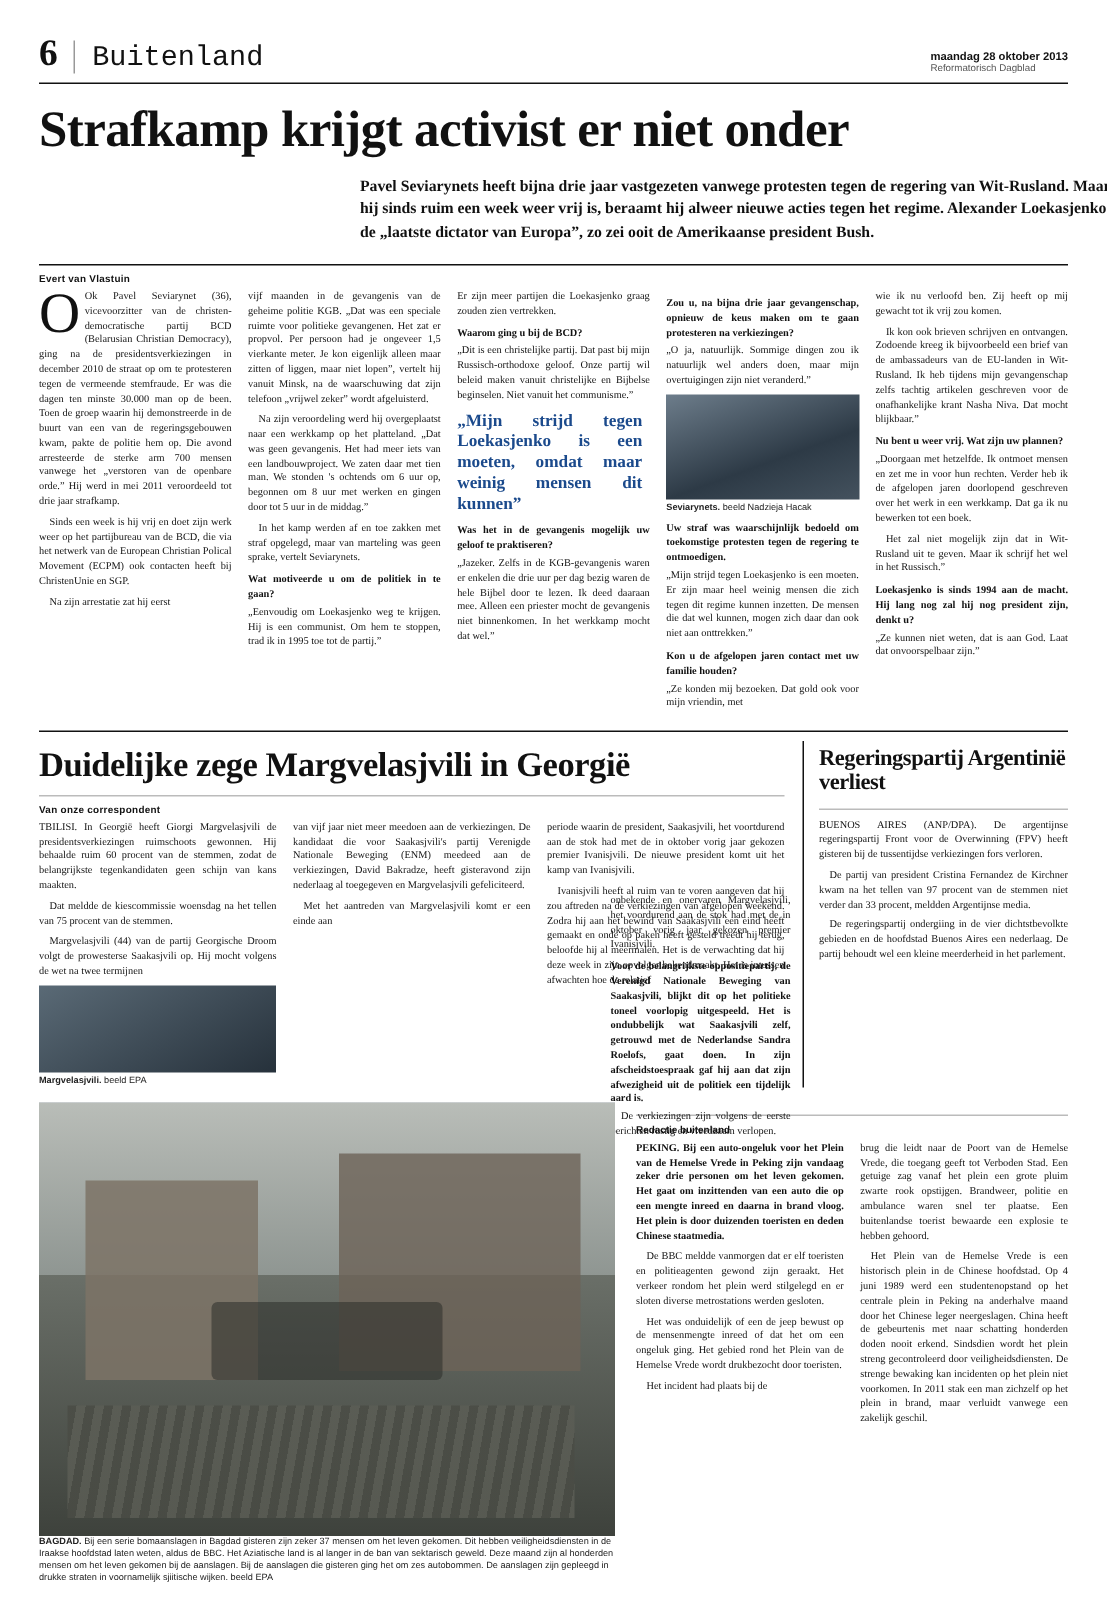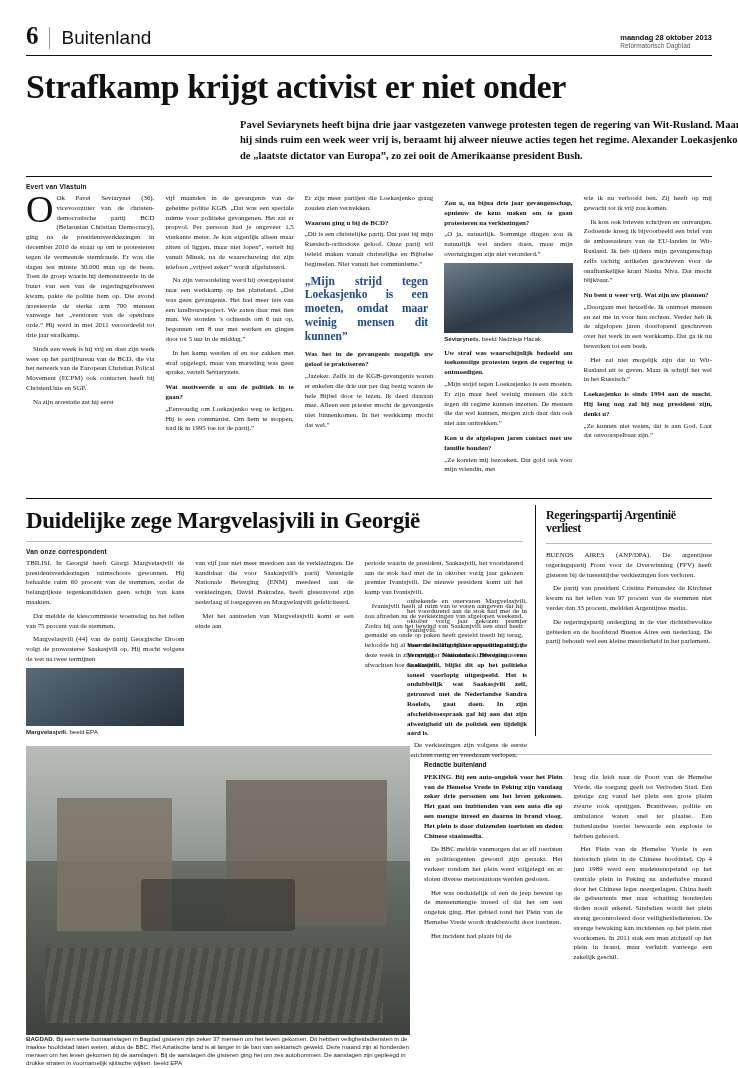--- a/index.html
+++ b/index.html
@@ -12,21 +12,21 @@
     color: #111;
     overflow: hidden;
   }
   .page { position: relative; width: 738px; height: 1068px; padding: 22px 26px 10px 26px; }
 
   
   .masthead { display: flex; align-items: flex-end; justify-content: space-between;
               border-bottom: 1px solid #111; padding-bottom: 5px; }
   .masthead-left { display: flex; align-items: baseline; gap: 10px; }
   .page-no { font-size: 25px; font-weight: bold; font-family: "Liberation Serif", serif; }
-  .section-name { font-size: 19px; font-family: Liberation Sans, sans-serif; color:#111;
+  .section-name { font-size: 19px; font-family: Liberation Mono, monospace; color:#111;
                   border-left: 1px solid #999; padding-left: 12px; }
   .masthead-right { line-height: 1.25; }
   .md-date { font-size: 7.5px; font-weight: bold; font-family: "Liberation Sans", sans-serif; }
   .md-paper { font-size: 6.5px; color:#555; font-family: "Liberation Sans", sans-serif; }
 
   
   h1.main-headline {
     font-size: 34px; line-height: 1.02; font-weight: bold; margin: 14px 0 12px 0;
     letter-spacing: -0.4px; text-align: left;
   }
@@ -59,27 +59,27 @@
   }
   .photo {
     background: #8a97a3; width: 100%; height: 64px; margin: 4px 0 2px 0; position: relative;
     overflow:hidden;
   }
   .photo.portrait { height: 70px; background: linear-gradient(160deg,#6d7d8b,#2d3a46 60%,#44525e); }
   .caption { font-size: 6.1px; line-height: 1.3; font-family: "Liberation Sans", sans-serif; color:#222; }
   .caption b { font-weight: bold; }
 
   
-  .mid { margin-top: 20px; }
+  .mid { margin-top: 9px; }
   .mid-top { display: grid; grid-template-columns: 497px 1fr; gap: 12px; }
   h2.hl {
     font-size: 23px; font-weight: bold; line-height: 1.03; margin: 4px 0 6px 0;
     letter-spacing: -0.3px;
   }
-  h2.hl.small { font-size: 12px; line-height: 1.08; }
+  h2.hl.small { font-size: 15px; line-height: 1.08; }
   .cols3 { display: grid; grid-template-columns: repeat(3, 1fr); gap: 11px; }
   .side-col { border-left: 1px solid #111; padding-left: 10px; }
 
   
   .bottom { display: grid; grid-template-columns: 384px 1fr; gap: 14px; margin-top: 10px; }
   .bigphoto {
     width: 100%; height: 289px; position: relative; overflow: hidden;
     background: linear-gradient(#9fa8ac, #6d7270);
   }
   .bp-layer { position: absolute; }

